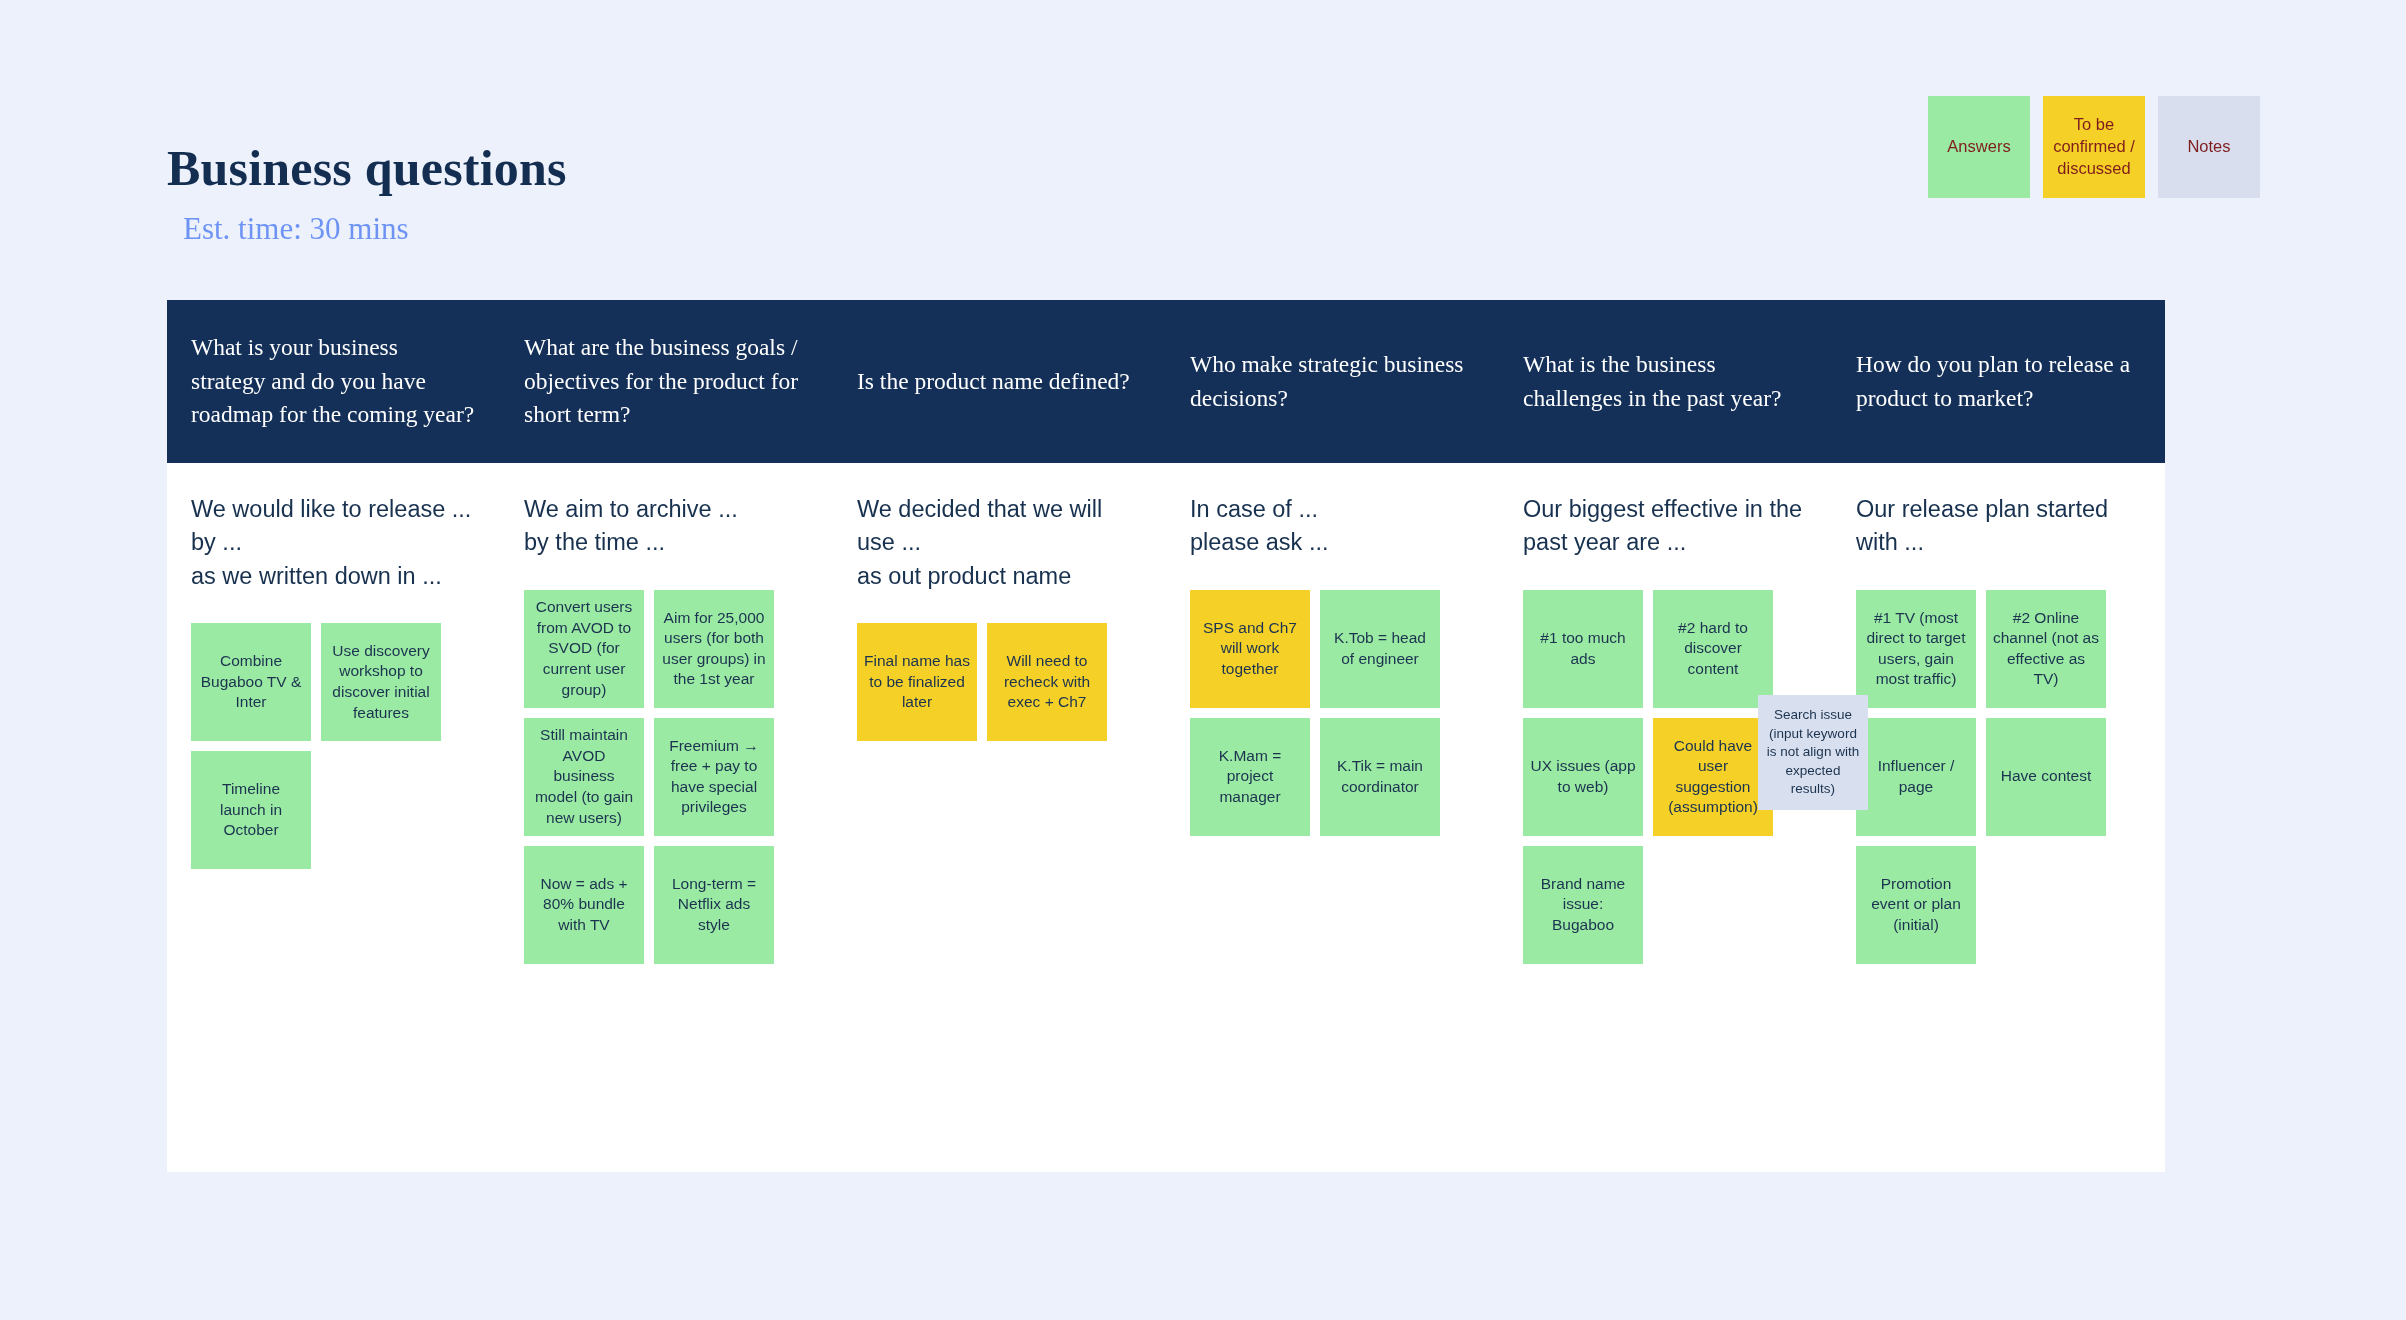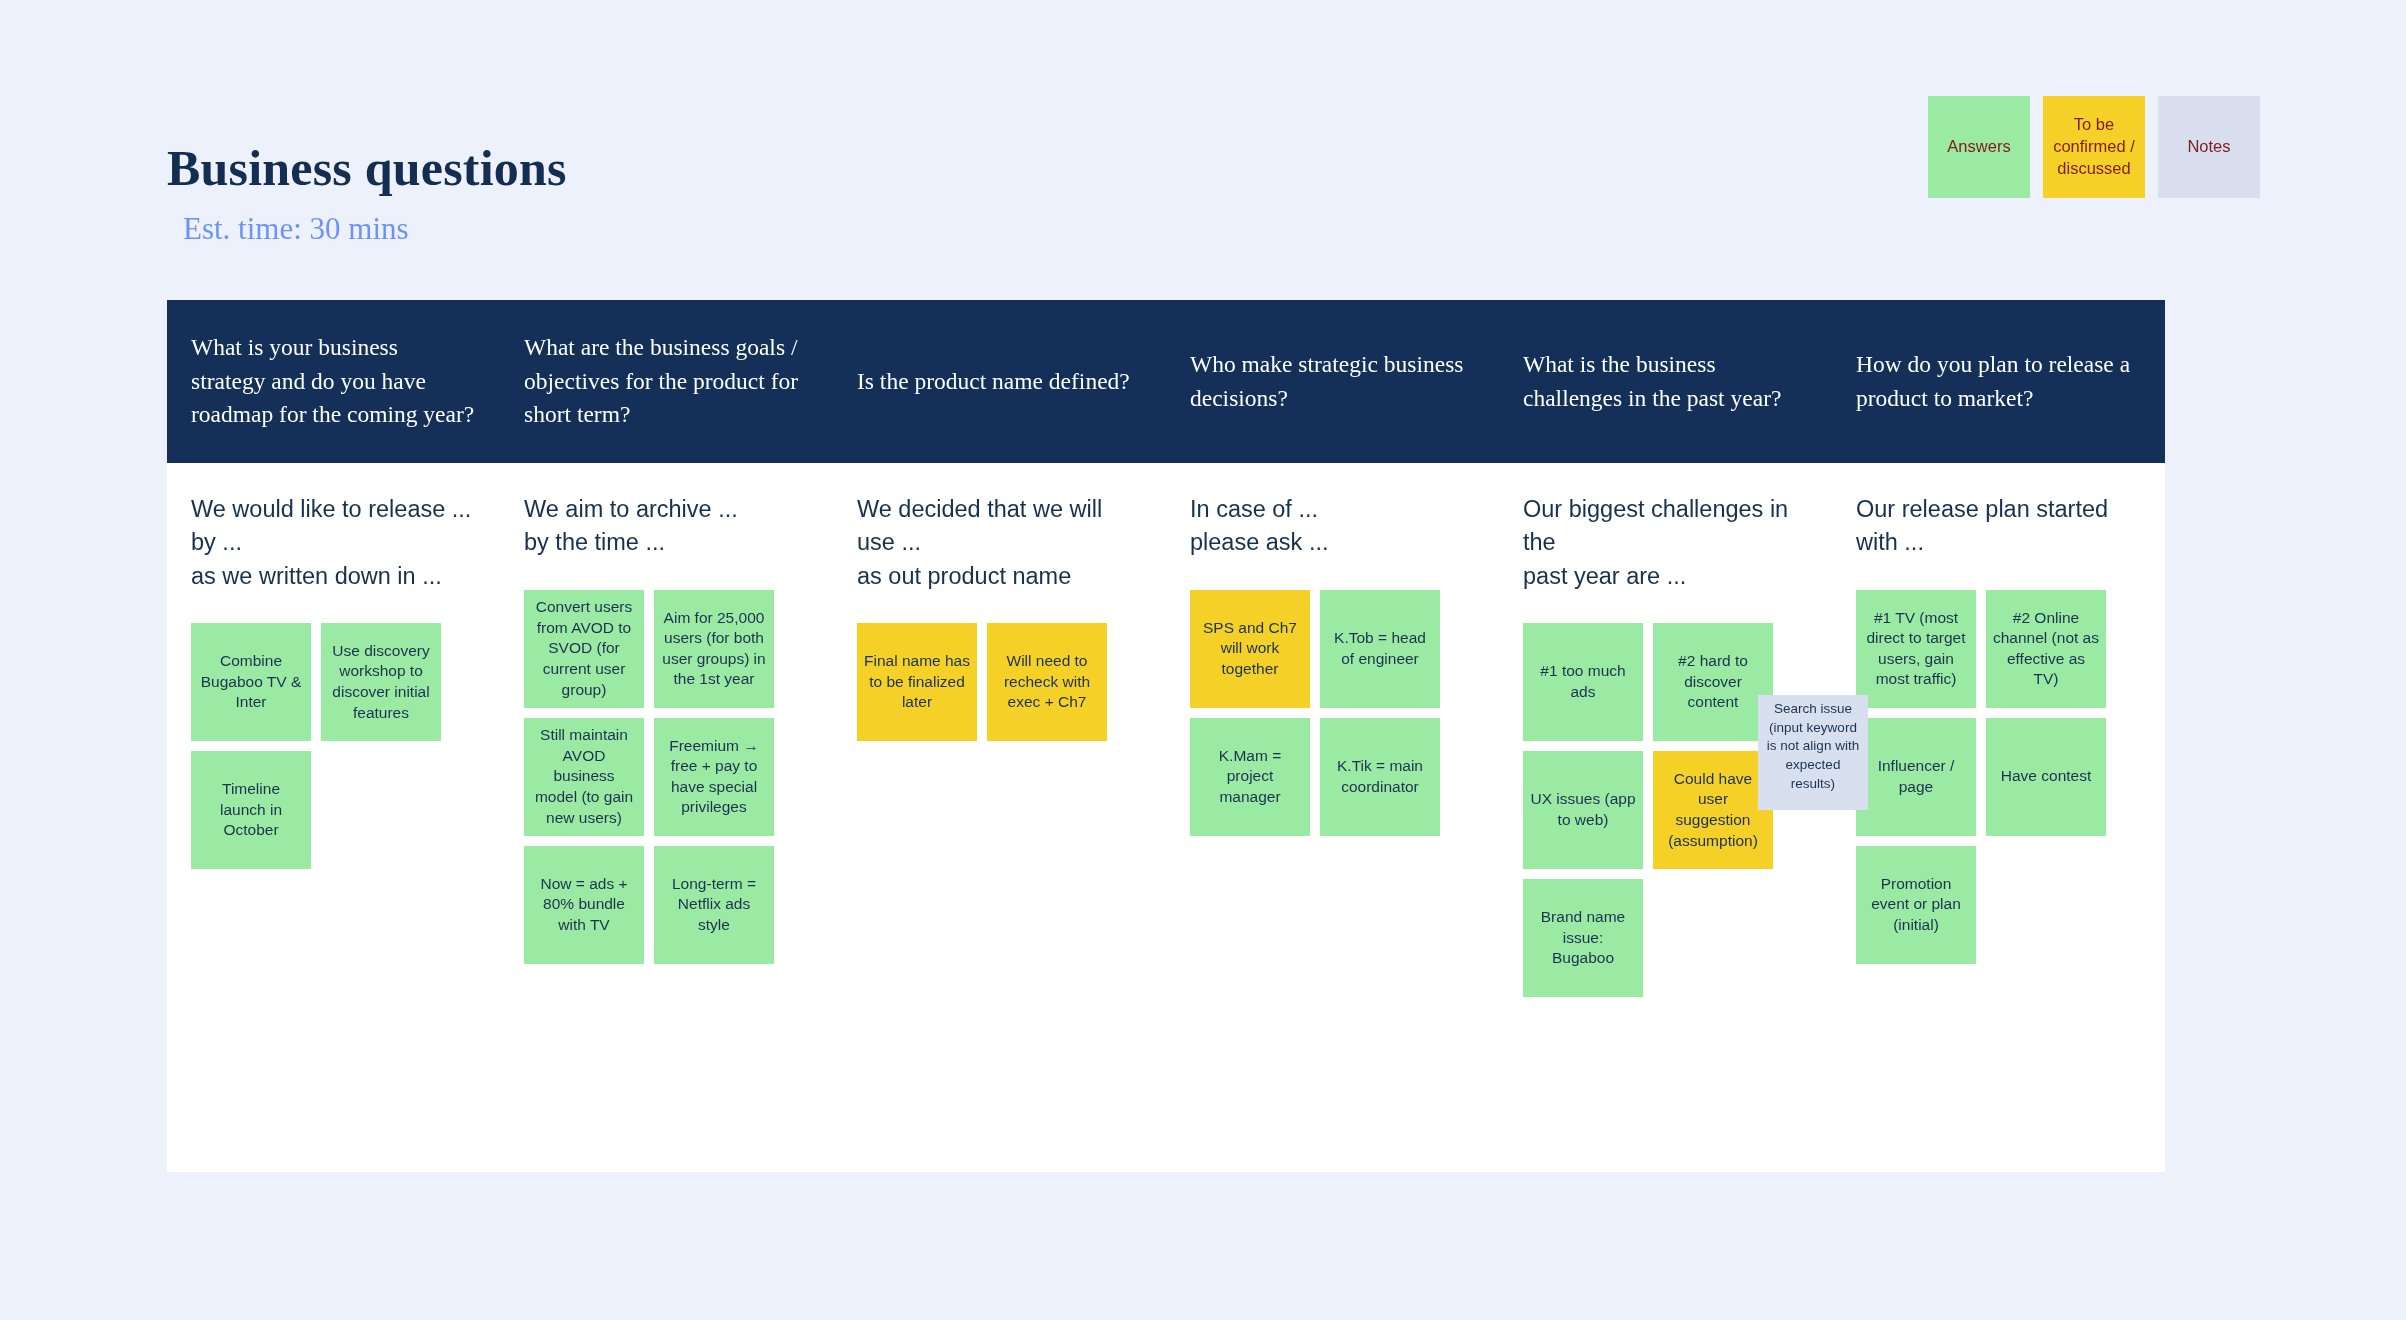--- a/index.html
+++ b/index.html
@@ -131,21 +131,21 @@
   .card.yellow { background: #f5d127; }
 
   .floating-note {
     position: absolute;
     width: 110px;
     height: 115px;
     left: 259px;
     top: 232px;
     background: #d8dfee;
     display: flex;
-    align-items: flex-start;
+    align-items: center;
     justify-content: center;
     text-align: center;
     font-size: 13.5px;
     line-height: 1.38;
     color: #1c3350;
     padding: 5px 7px;
     box-sizing: border-box;
     z-index: 5;
   }
 </style>
@@ -257,21 +257,21 @@
             <span>K.Tik = main coordinator</span>
           </div>
         </div>
       </div>
     </div>
     <div class="column">
       <div class="col-head">
         <div class="col-head-text">What is the business challenges in the past year?</div>
       </div>
       <div class="col-body">
-        <div class="col-lead">Our biggest challenges in the
+        <div class="col-lead">Our biggest effective in the
 past year are ...</div>
         <div class="cards">
           <div class="card green">
             <span>#1 too much ads</span>
           </div>
           <div class="card green">
             <span>#2 hard to discover content</span>
           </div>
           <div class="card green">
             <span>UX issues (app to web)</span>

